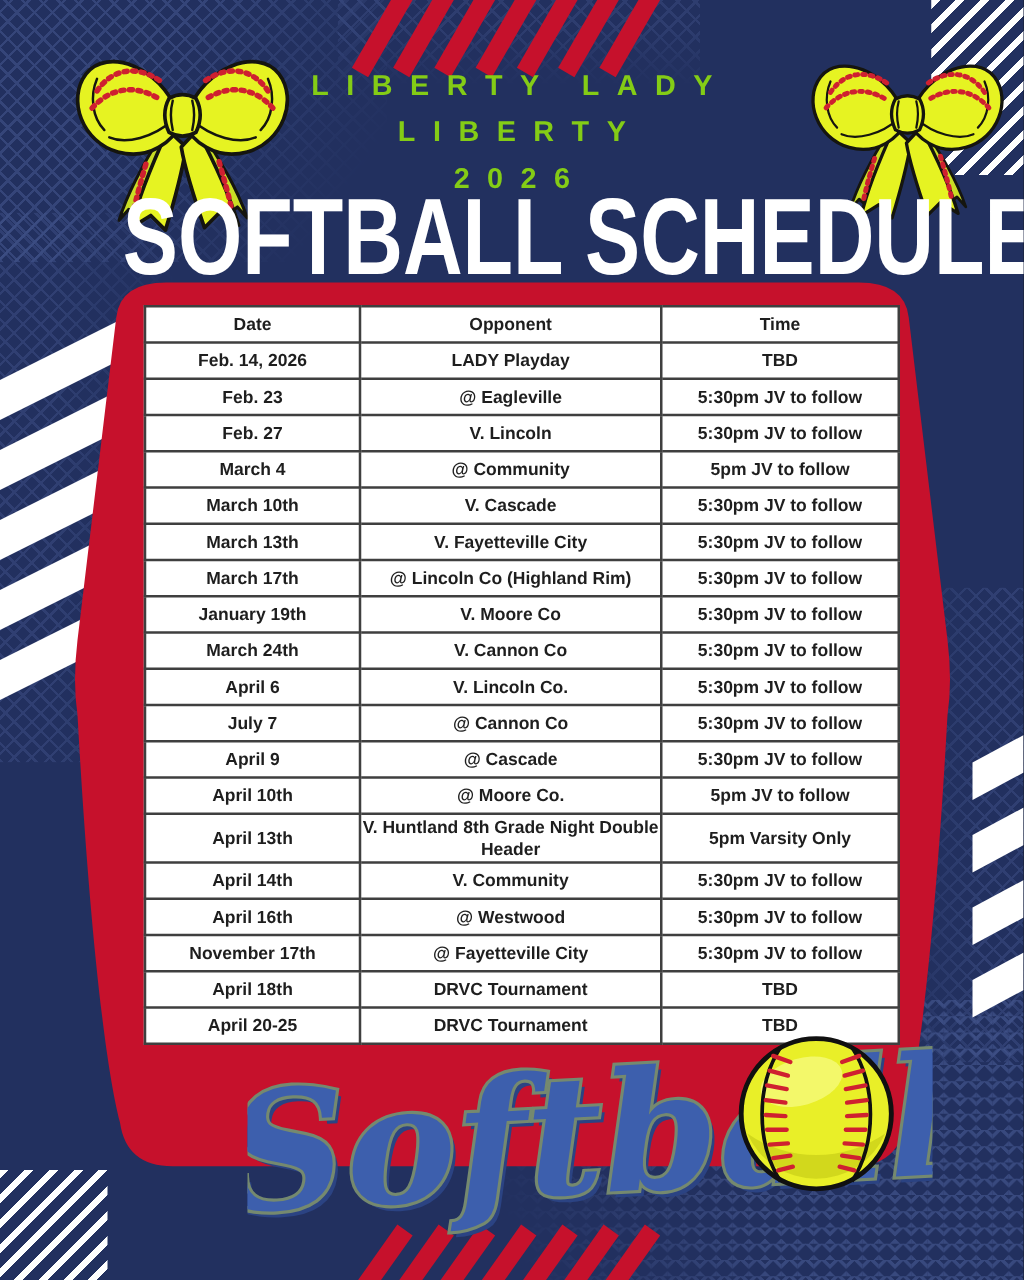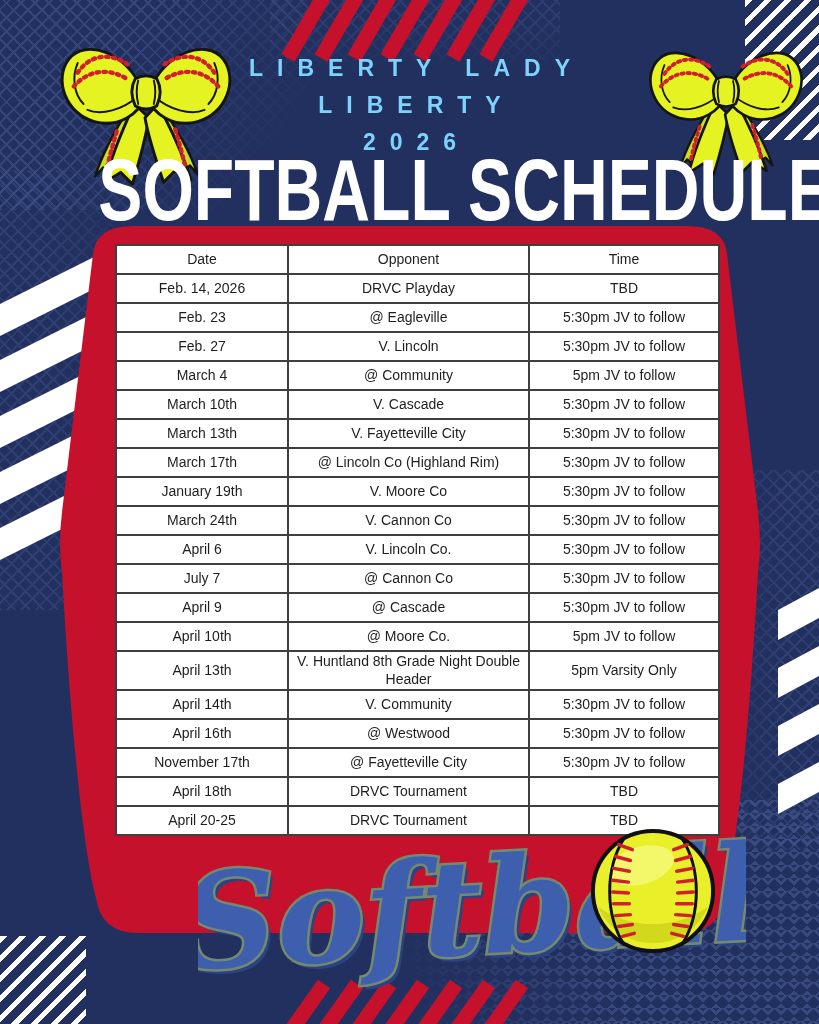--- a/index.html
+++ b/index.html
@@ -63,41 +63,41 @@
   .bow{position:absolute;}
   .bow-left{left:48px;top:22px;width:196px;height:166px;}
   .bow-right{left:638px;top:28px;width:176px;height:150px;}
   .bow-main{fill:var(--bow-yellow);stroke:#15150f;stroke-width:3;stroke-linejoin:round;}
   .bow-shade{fill:#c9dd25;stroke:#15150f;stroke-width:2.5;stroke-linejoin:round;}
   .bow-line{fill:none;stroke:#15150f;stroke-width:2;stroke-linecap:round;}
   .bow-stitch{fill:none;stroke:var(--stitch-red);stroke-width:4.5;stroke-dasharray:2.5 4.5;stroke-linecap:round;}
   
   .team-heading{
     position:absolute;left:0;top:50px;width:819px;text-align:center;
-    color:#7dd3fc;font-size:23px;font-weight:600;letter-spacing:14px;text-indent:14px;
+    color:#84cc16;font-size:23px;font-weight:600;letter-spacing:14px;text-indent:14px;
     line-height:37px;
   }
   .poster-title{
     position:absolute;left:0;top:146px;width:819px;text-align:center;
     color:#fff;font-size:87px;font-weight:700;line-height:1;white-space:nowrap;
     transform:scaleX(.76);transform-origin:50% 50%;letter-spacing:0;
   }
   
   .schedule{
     position:absolute;left:115px;top:244px;width:603px;
     border-collapse:collapse;background:#fff;table-layout:fixed;
     font-size:14px;color:var(--table-text);
   }
   .schedule col.c-date{width:172px;}
   .schedule col.c-opp{width:241px;}
   .schedule col.c-time{width:190px;}
   .schedule th,.schedule td{
     border:2px solid var(--table-border);
     height:25px;padding:1px 1px;text-align:center;vertical-align:middle;
-    font-weight:400;line-height:1.25;margin-top:28px;
+    font-weight:700;line-height:1.25;margin-top:28px;
   }
   
   .script-svg{position:absolute;left:198px;top:824px;width:548px;height:200px;}
   .script-shadow{font-family:"DejaVu Serif",serif;font-style:italic;font-weight:bold;
     font-size:132px;fill:#2b4383;}
   .script-text{font-family:"DejaVu Serif",serif;font-style:italic;font-weight:bold;
     font-size:132px;fill:var(--script-blue);stroke:var(--script-outline);stroke-width:5;paint-order:stroke fill;}
   
   .ball{position:absolute;left:588px;top:826px;width:130px;height:130px;}
   .ball-body{fill:var(--ball-yellow);stroke:#101010;stroke-width:4;}
@@ -211,21 +211,21 @@
     <thead>
       <tr>
         <th>Date</th>
         <th>Opponent</th>
         <th>Time</th>
       </tr>
     </thead>
     <tbody>
         <tr>
           <td>Feb. 14, 2026</td>
-          <td>DRVC Playday</td>
+          <td>LADY Playday</td>
           <td>TBD</td>
         </tr>
         <tr>
           <td>Feb. 23</td>
           <td>@ Eagleville</td>
           <td>5:30pm JV to follow</td>
         </tr>
         <tr>
           <td>Feb. 27</td>
           <td>V. Lincoln</td>

